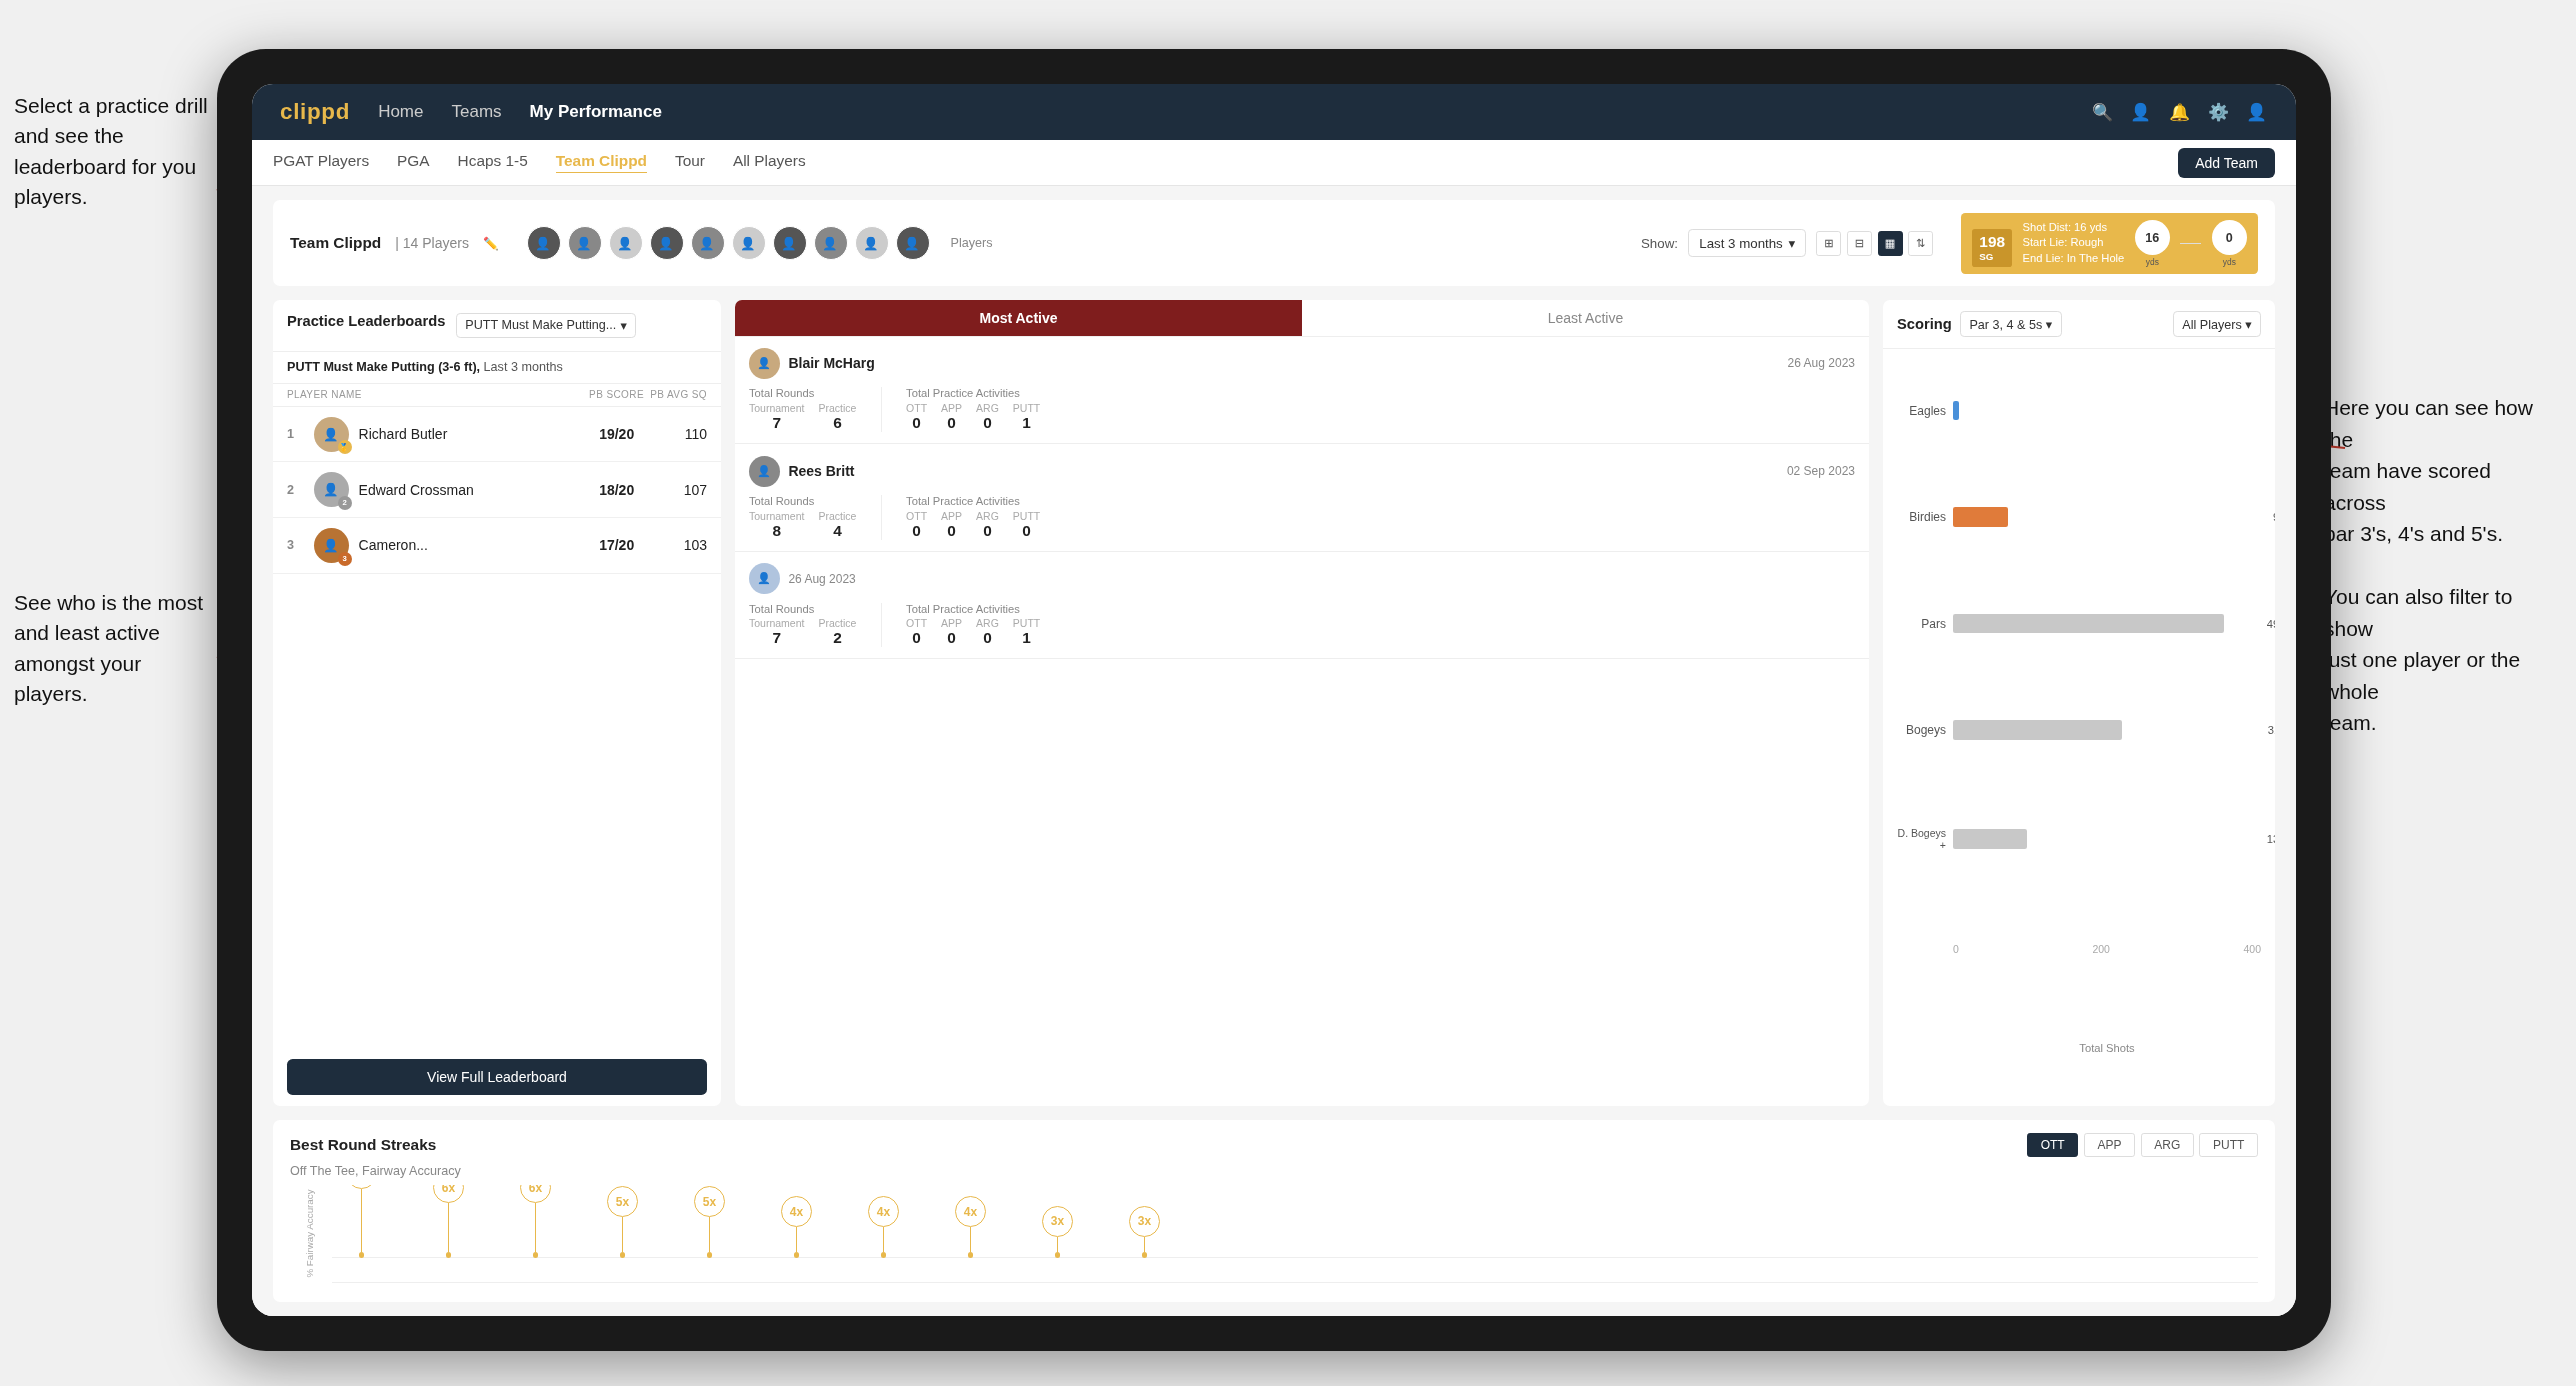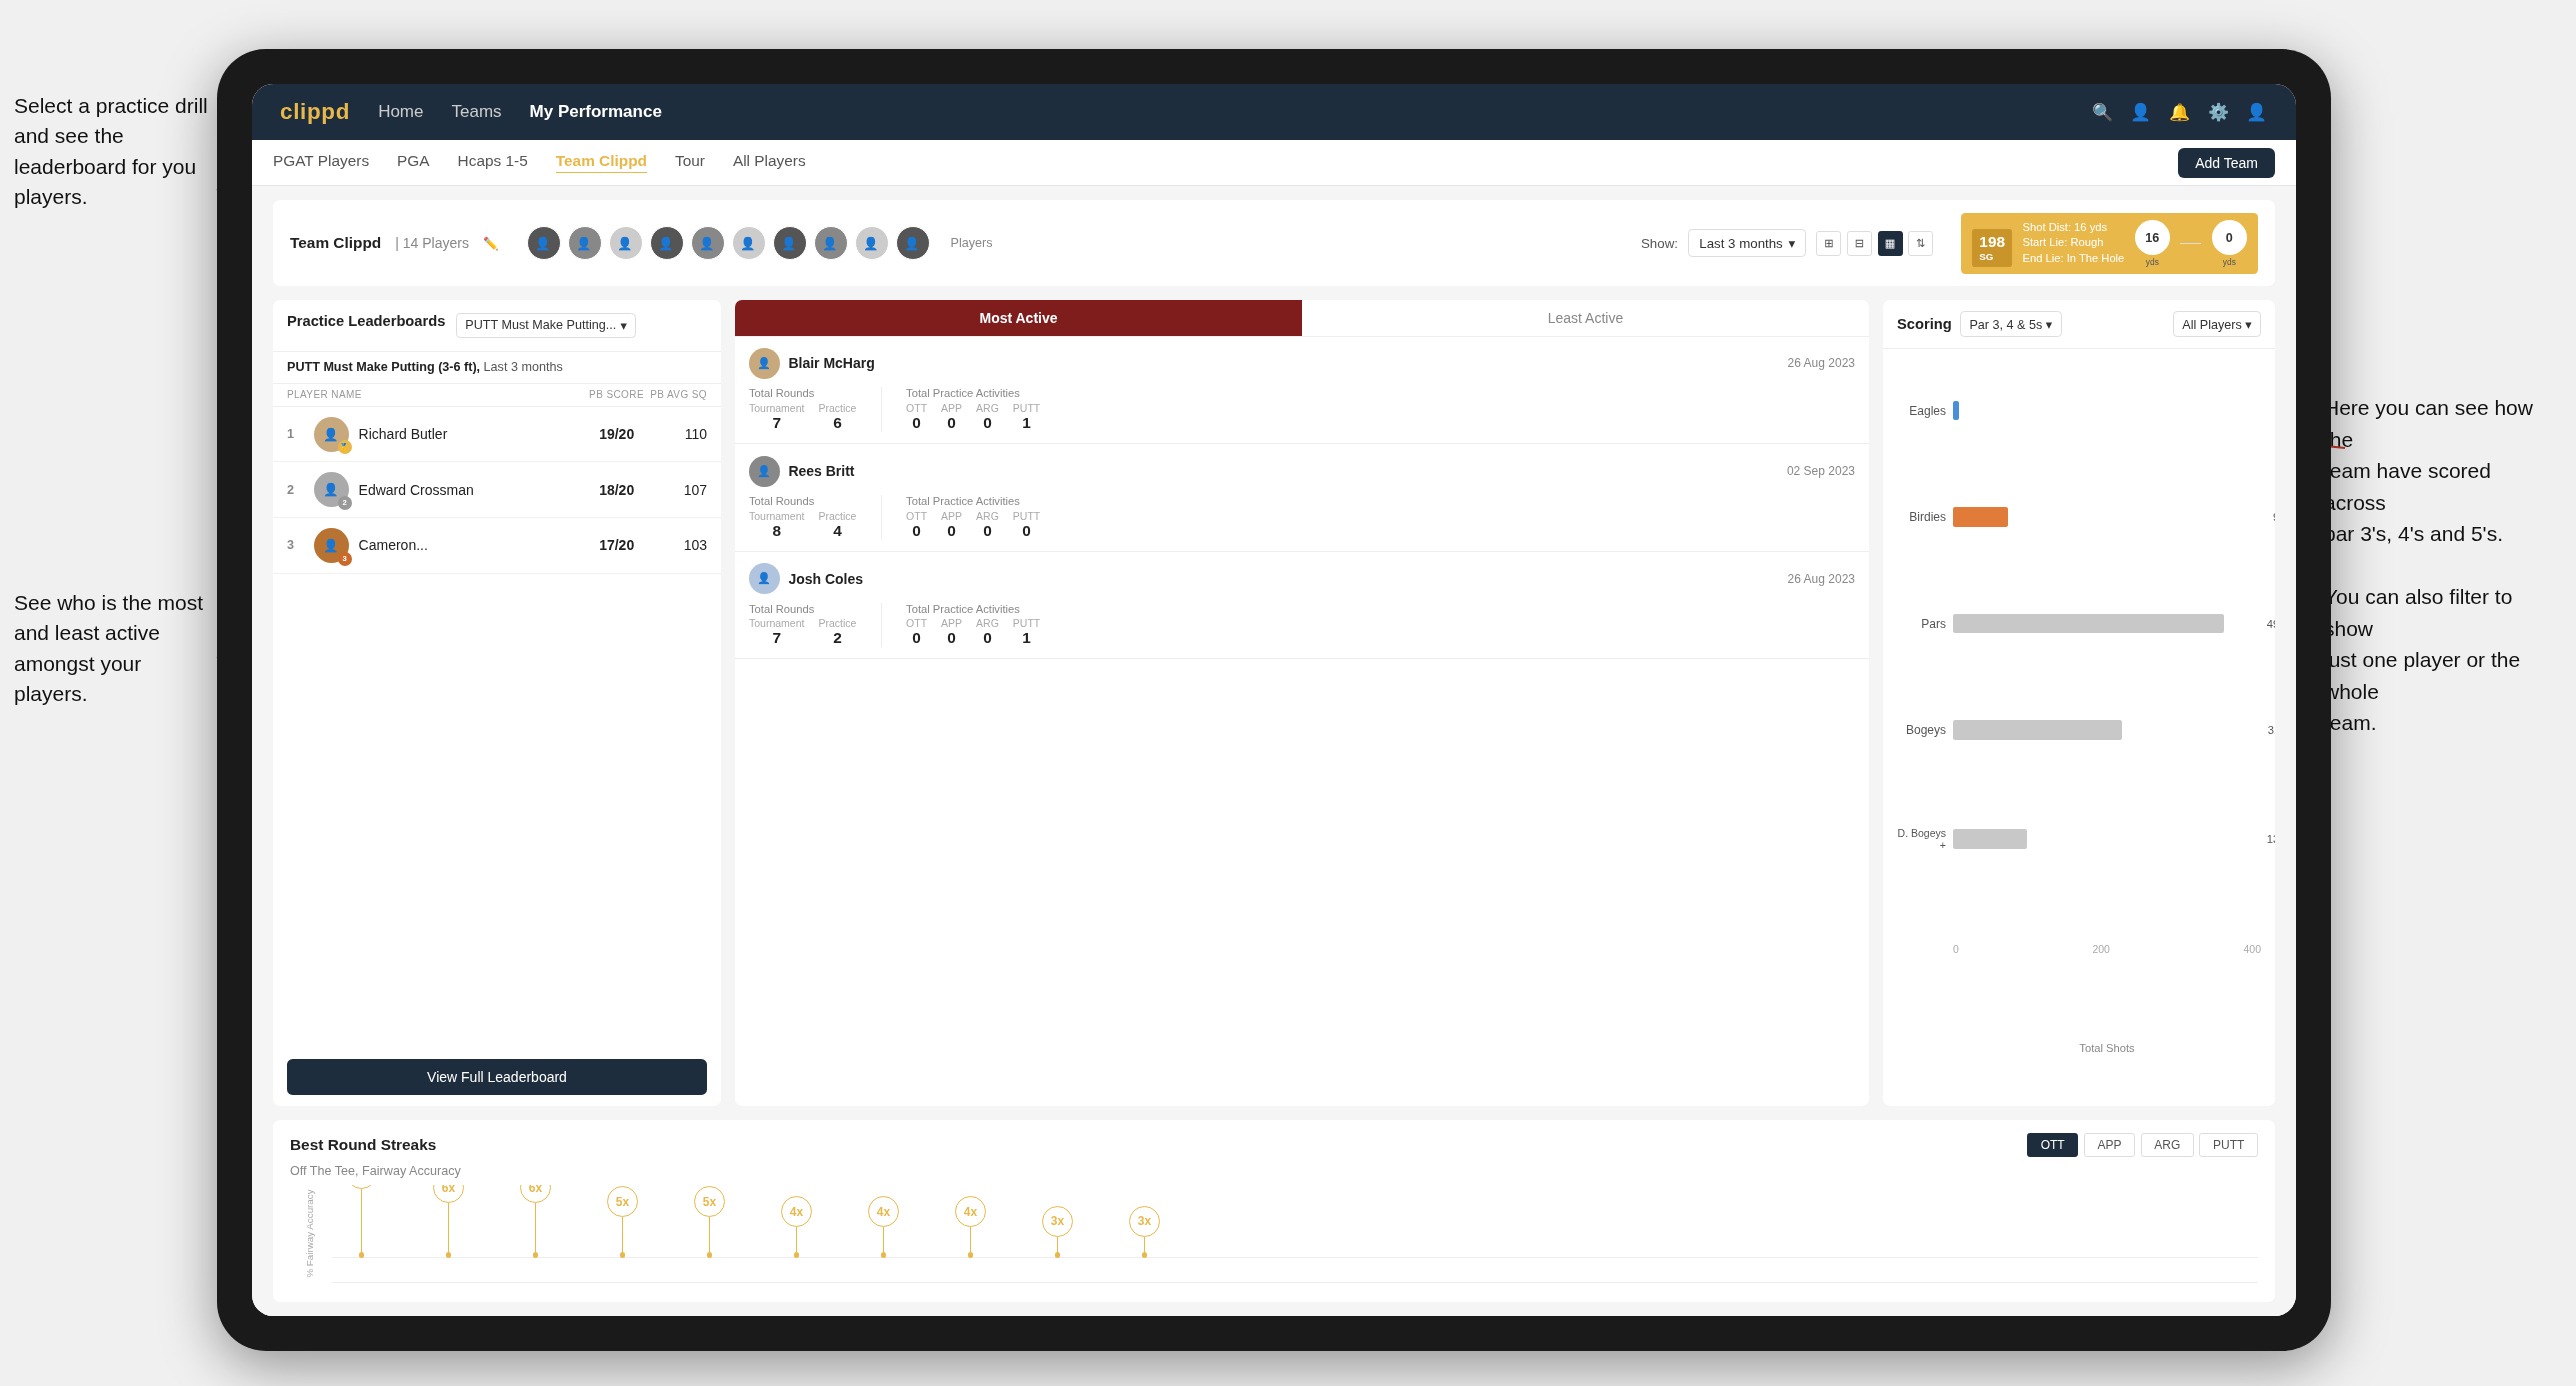--- a/index.html
+++ b/index.html
@@ -844,21 +844,20 @@
                       <div class="pa-stat-val">0</div>
                     </div>
                 </div>
               </div>
             </div>
           </div>
 
           <div class="player-activity">
             <div class="pa-header">
               <div class="pa-avatar" style="background:#b0c4de;">👤</div>
-              <span class="pa-name">Josh Coles</span>
               <span class="pa-date">26 Aug 2023</span>
             </div>
             <div class="pa-stats">
               <div class="pa-stat-group">
                 <div class="pa-stat-label">Total Rounds</div>
                 <div class="pa-stat-values">
                   <div class="pa-stat-col">
                       <div class="pa-stat-sub">Tournament</div>
                       <div class="pa-stat-val">7</div>
                     </div>

